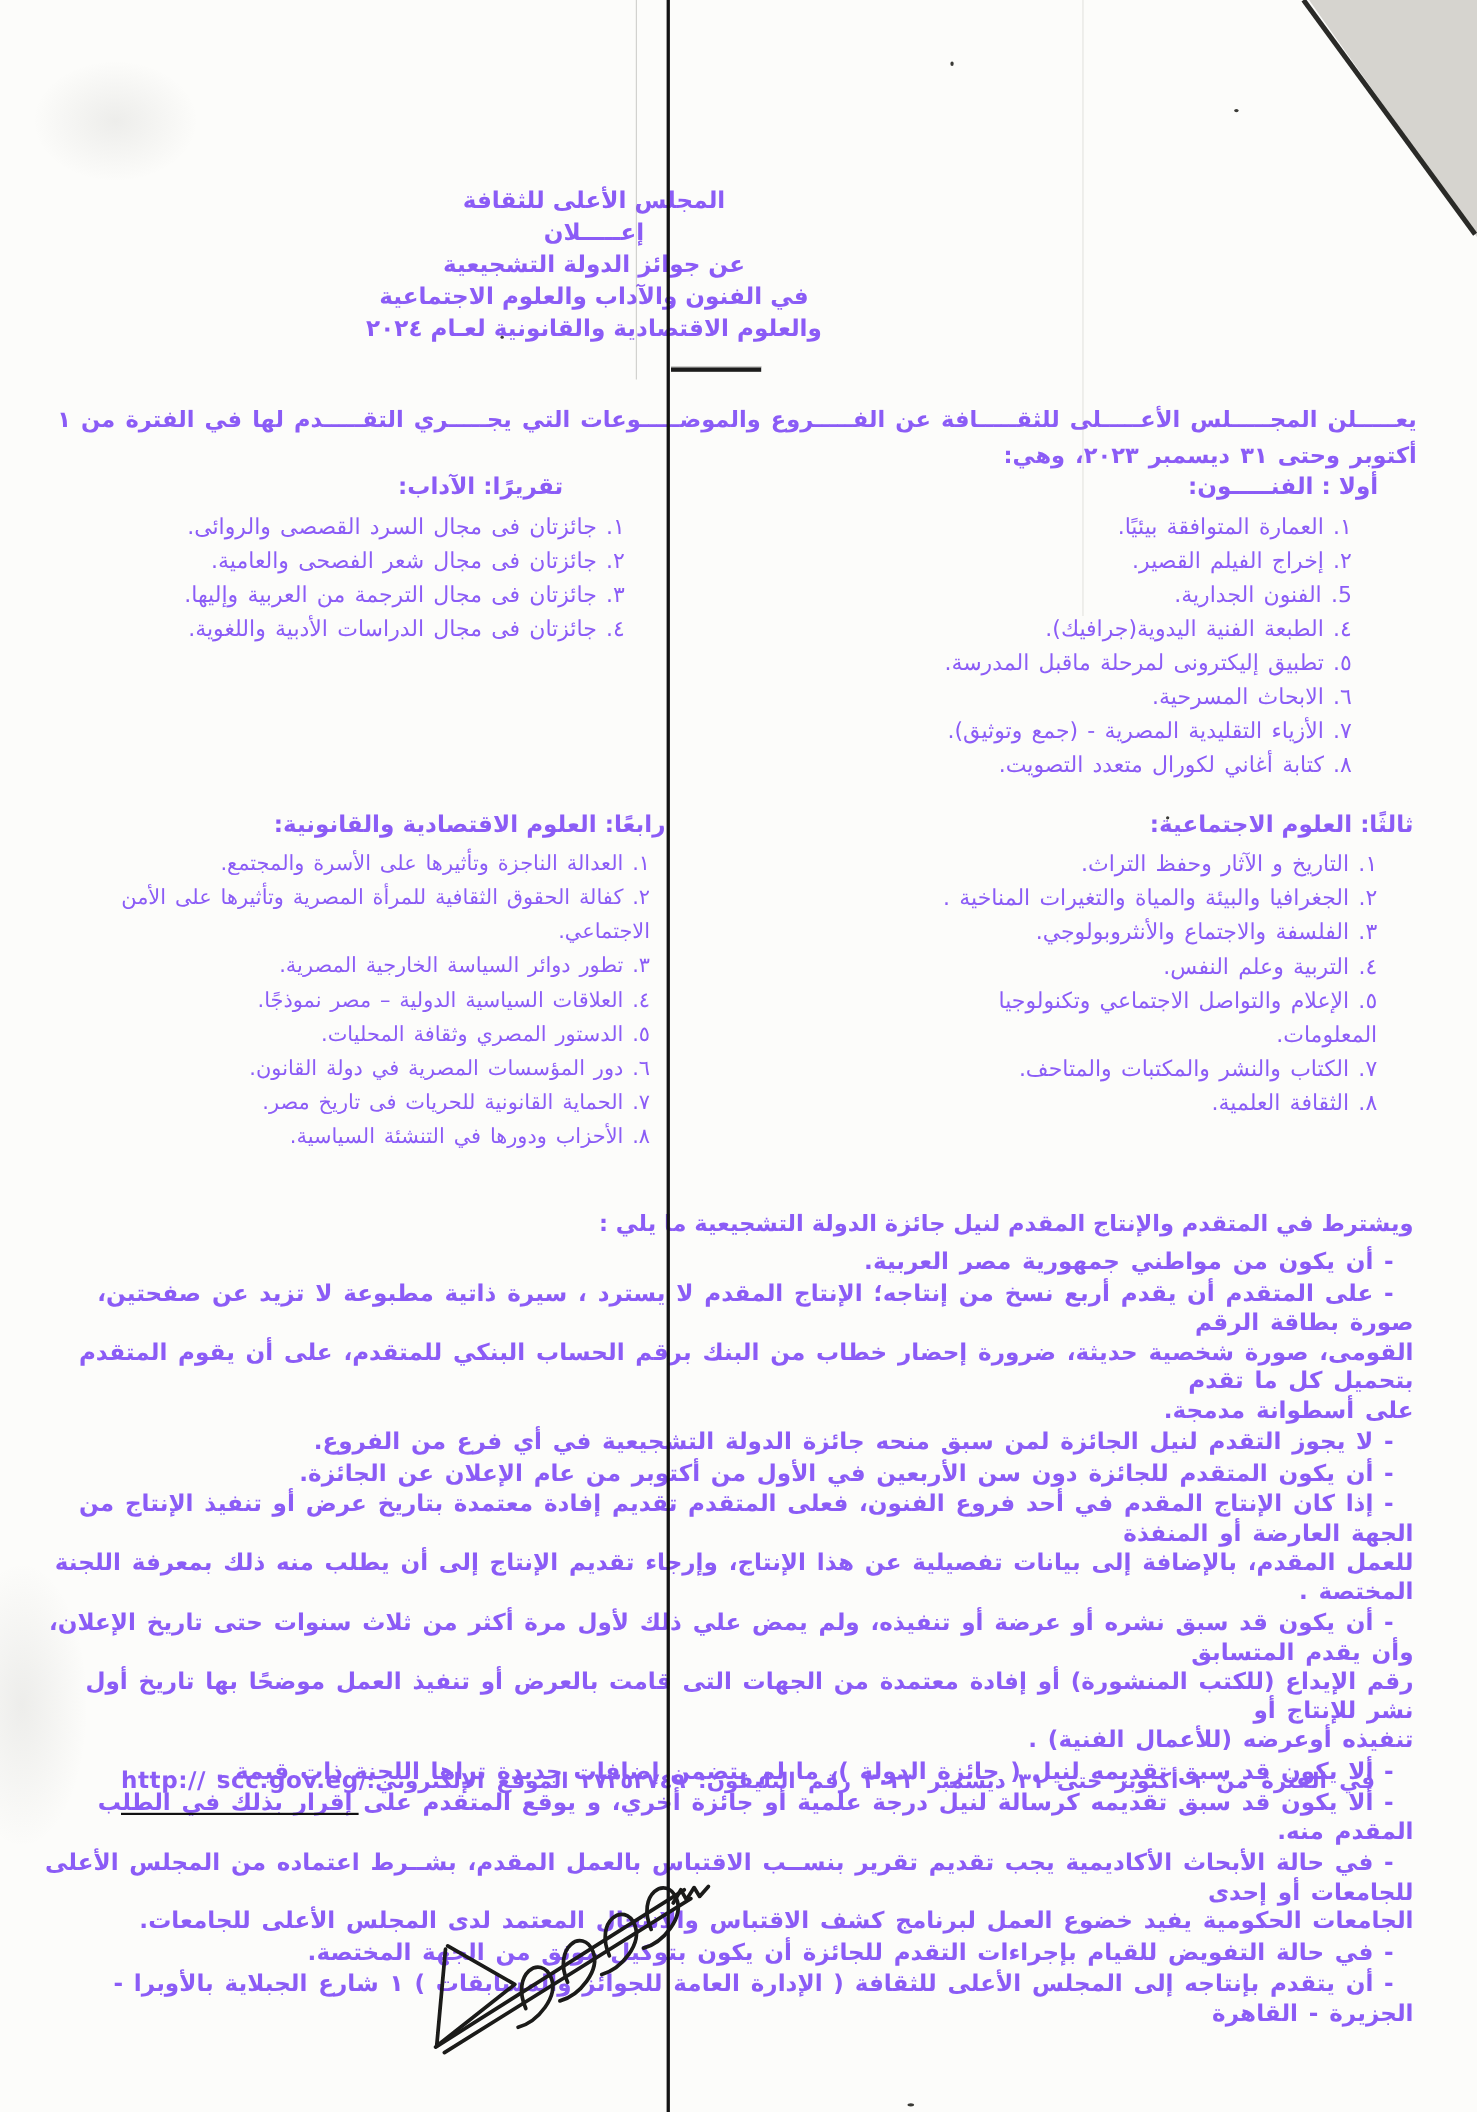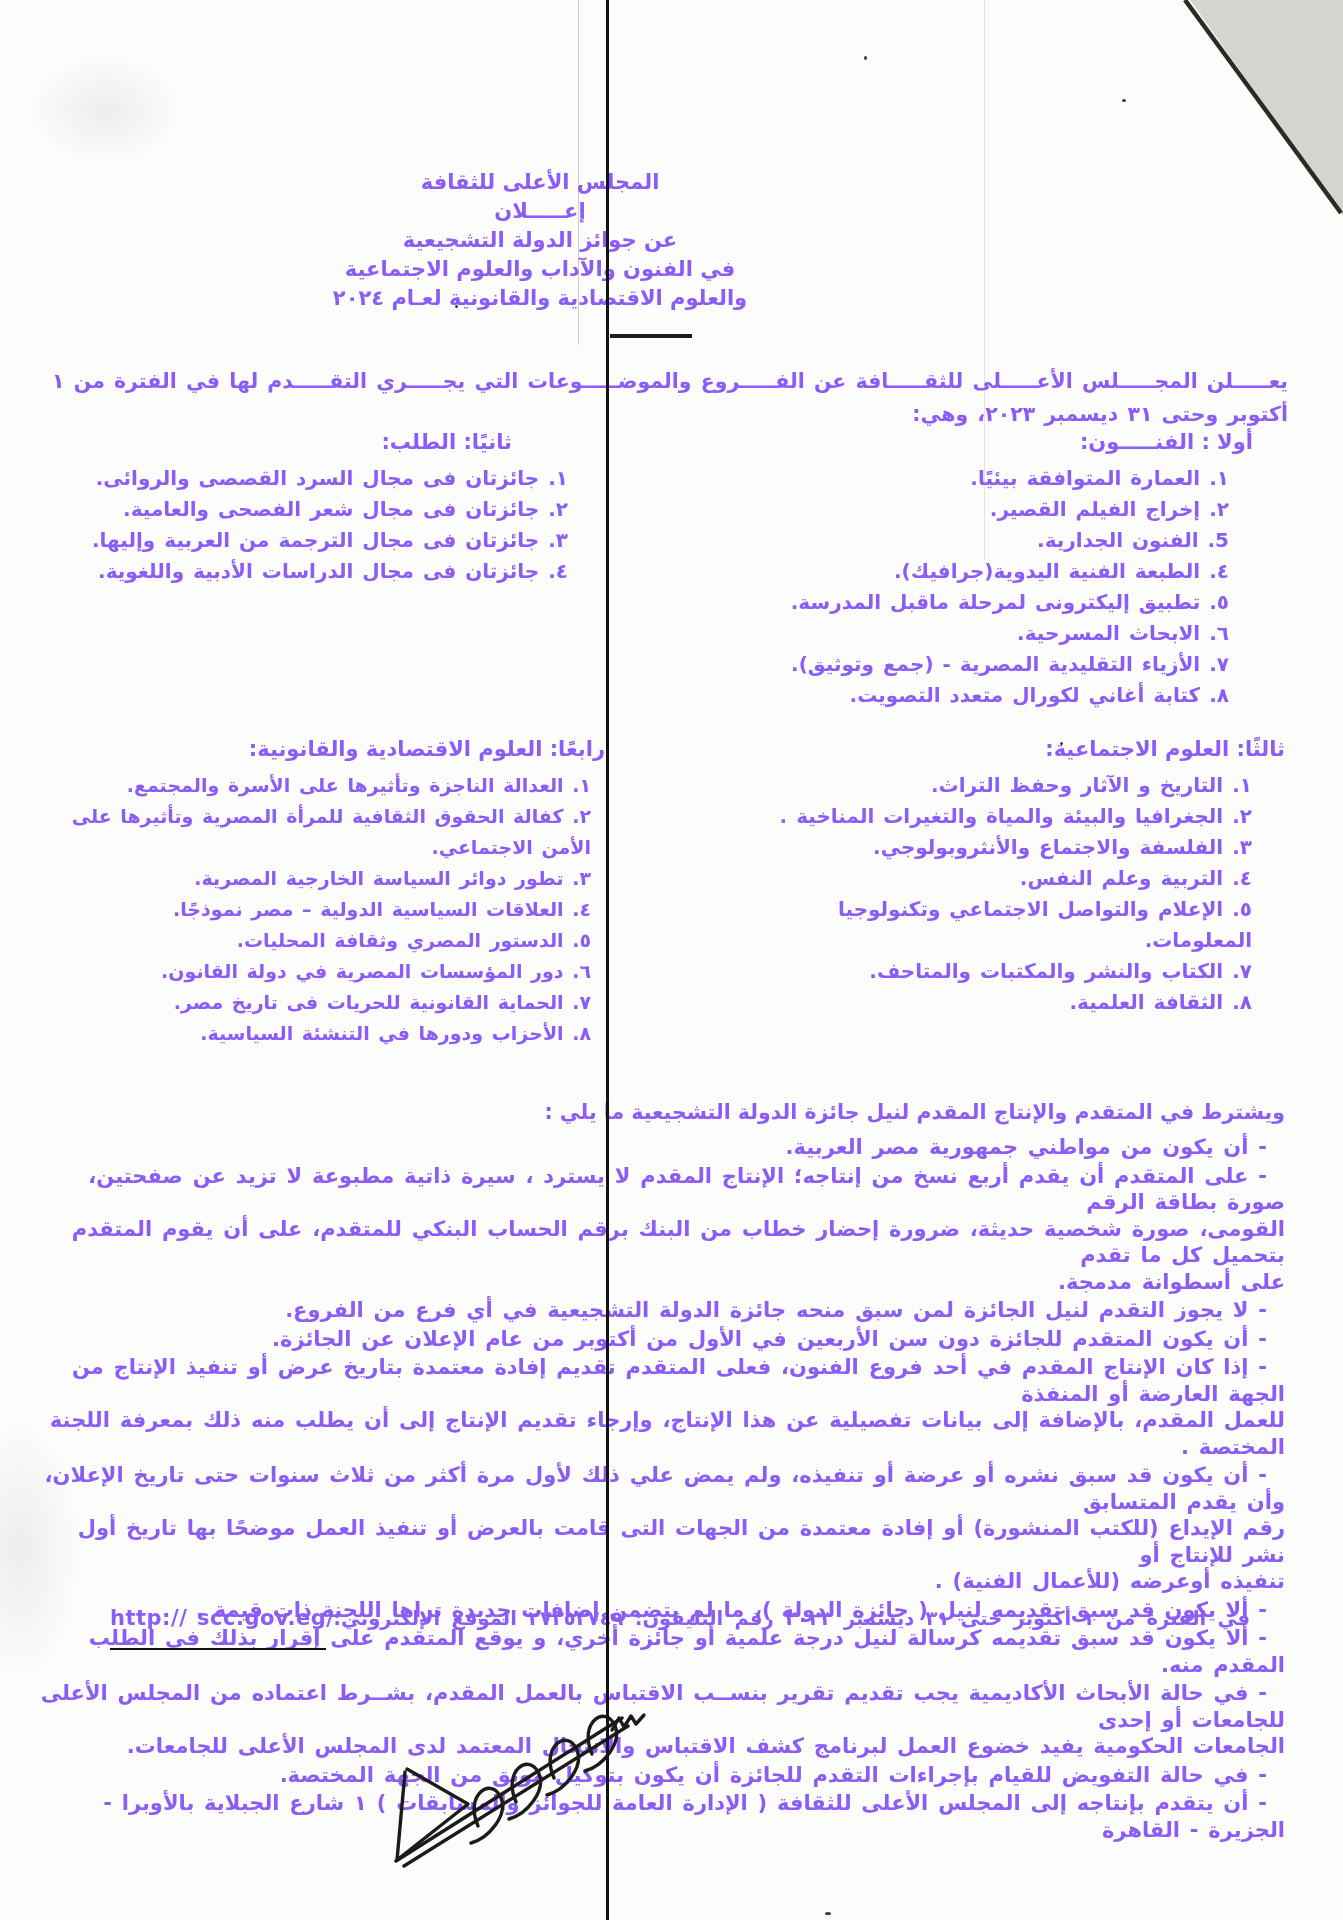--- a/index.html
+++ b/index.html
@@ -9,21 +9,21 @@
   .hdr{position:absolute;top:168px;left:280px;width:520px;text-align:center;
        font-weight:700;font-size:21px;line-height:29px;z-index:2;}
   .divider{position:absolute;top:333px;left:610px;width:82px;height:4px;background:#1c1c1c;
            border-top:1px solid #fcfcfa;z-index:2;}
   
   .intro{position:absolute;top:344px;right:55px;left:52px;font-weight:700;font-size:20.5px;
          line-height:33px;text-align:justify;word-spacing:2px;z-index:2;}
   
   .sec{position:absolute;direction:rtl;z-index:2;}
   .sec .t{font-weight:700;font-size:21px;margin:0 0 7px 0;line-height:28px;}
-  .sec .li{font-size:20px;font-weight:700;line-height:31px;white-space:pre-line;word-spacing:2px;}
+  .sec .li{font-size:20px;font-weight:400;line-height:31px;white-space:pre-line;word-spacing:2px;}
   .sec1{top:428px;right:58px;width:625px;}
   .sec1 .t{margin-right:32px;}
   .sec1 .li{margin-right:56px;}
   .sec2{top:428px;right:775px;width:535px;}
   .sec2 .t{margin-right:56px;}
   .sec3{top:735px;right:58px;width:627px;}
   .sec3 .li{margin-right:33px;}
   .sec4{top:735px;right:738px;width:578px;}
   .sec4 .li{margin-right:14px;font-size:19px;}
   
@@ -75,21 +75,21 @@
         <div class="li">5. الفنون الجدارية.</div>
         <div class="li">٤. الطبعة الفنية اليدوية(جرافيك).</div>
         <div class="li">٥. تطبيق إليكترونى لمرحلة ماقبل المدرسة.</div>
         <div class="li">٦. الابحاث المسرحية.</div>
         <div class="li">٧. الأزياء التقليدية المصرية - (جمع وتوثيق).</div>
         <div class="li">٨. كتابة أغاني لكورال متعدد التصويت.</div>
       </div>
   </section>
 
   <section class="sec sec2">
-    <div class="t">ثانيًا: الطلب:</div>
+    <div class="t">تقريرًا: الآداب:</div>
     <div>
 
     <div class="li">١. جائزتان فى مجال السرد القصصى والروائى.</div>
         <div class="li">٢. جائزتان فى مجال شعر الفصحى والعامية.</div>
         <div class="li">٣. جائزتان فى مجال الترجمة من العربية وإليها.</div>
         <div class="li">٤. جائزتان فى مجال الدراسات الأدبية واللغوية.</div>
       </div>
   </section>
 
   <section class="sec sec3">

